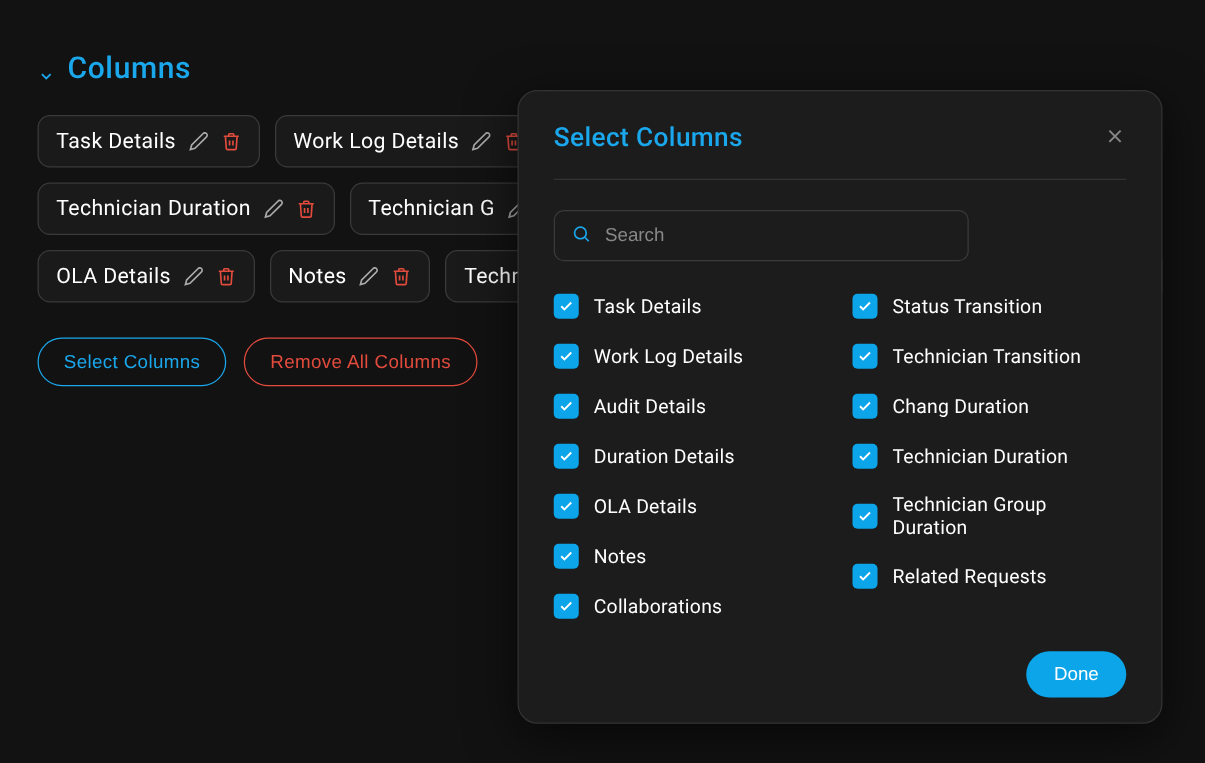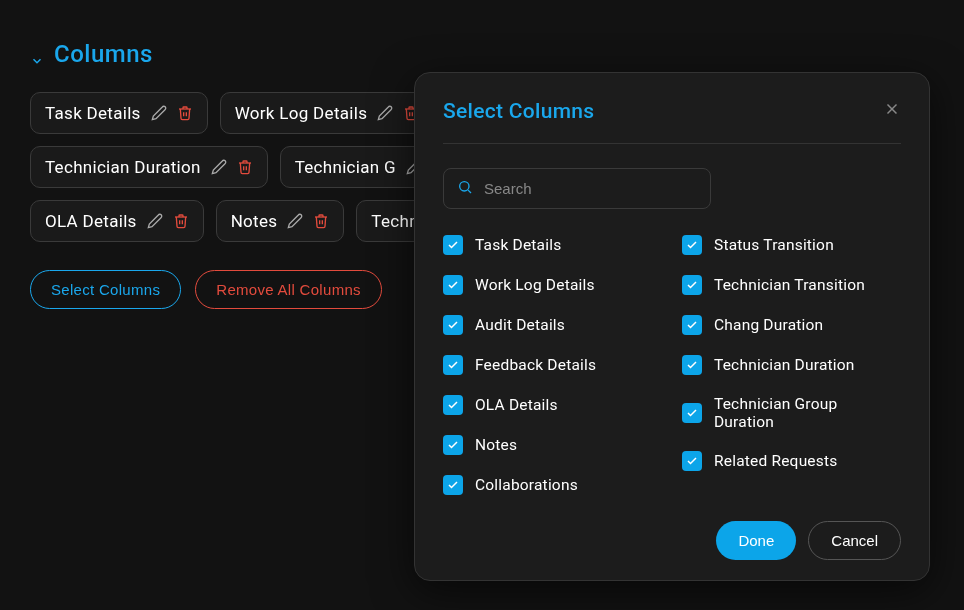--- a/index.html
+++ b/index.html
@@ -108,21 +108,21 @@
       font-weight: 500;
       color: #1AA7EC;
       letter-spacing: 0.3px;
     }
     .close-btn {
       cursor: pointer;
       color: #888;
     }
     .search-wrapper {
       position: relative;
-      width: 268px;
+      width: 332px;
       margin-bottom: 26px;
     }
     .search-icon {
       position: absolute;
       left: 14px;
       top: 50%;
       transform: translateY(-50%);
       color: #1AA7EC;
     }
     .search-input {
@@ -488,21 +488,21 @@
             </svg>
           </span>
           <span class="check-label">Audit Details</span>
         </div>
         <div class="check-item">
           <span class="checkbox">
             <svg width="12" height="12" viewBox="0 0 24 24" fill="none">
               <polyline points="20 6 9 17 4 12"></polyline>
             </svg>
           </span>
-          <span class="check-label">Feedback Details</span>
+          <span class="check-label">Duration Details</span>
         </div>
         <div class="check-item">
           <span class="checkbox">
             <svg width="12" height="12" viewBox="0 0 24 24" fill="none">
               <polyline points="20 6 9 17 4 12"></polyline>
             </svg>
           </span>
           <span class="check-label">OLA Details</span>
         </div>
         <div class="check-item">
@@ -569,15 +569,14 @@
               <polyline points="20 6 9 17 4 12"></polyline>
             </svg>
           </span>
           <span class="check-label">Related Requests</span>
         </div>
       </div>
   </div>
 
   <div class="modal-footer">
     <button class="btn-done">Done</button>
-    <button class="btn-cancel">Cancel</button>
   </div>
 </div>
 
 </body></html>

